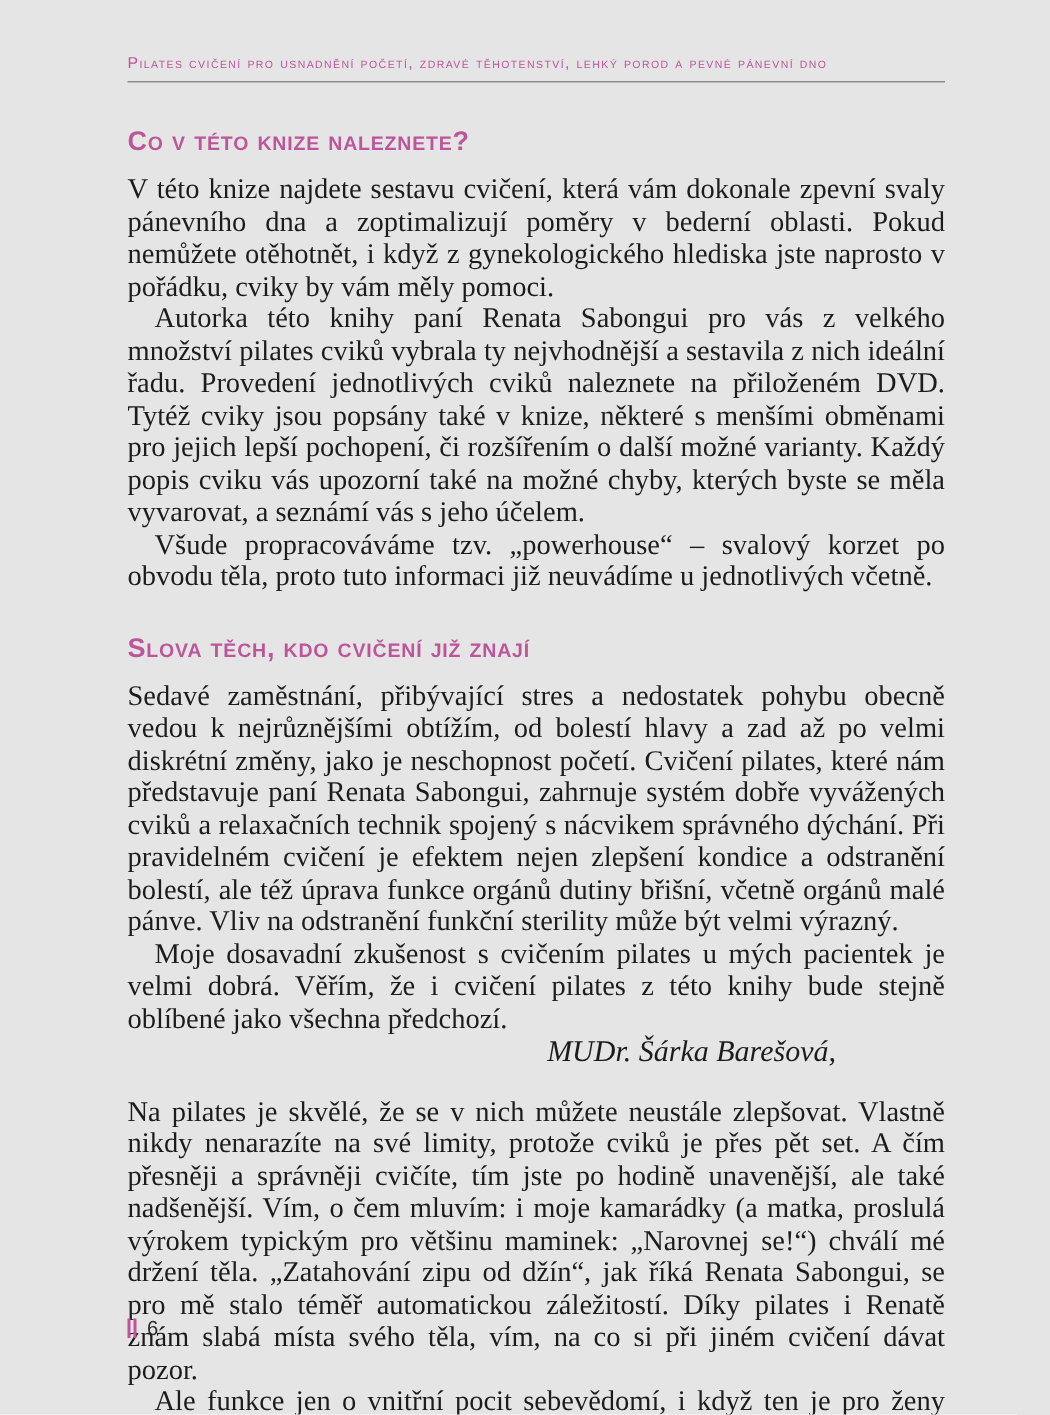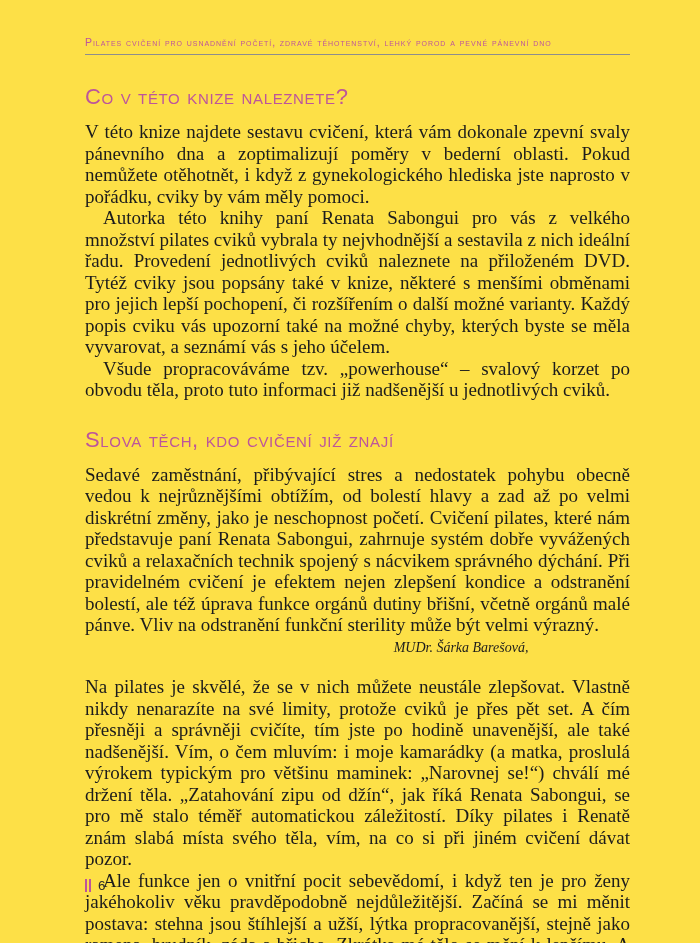--- a/index.html
+++ b/index.html
@@ -6,38 +6,38 @@
   html, body { width: 700px; height: 943px; overflow: hidden; }
   body {
     background: #ffffff;
     font-family: "Liberation Serif", serif;
     color: #1c1c1c;
     position: relative;
   }
   .page {
     position: absolute;
     inset: 0;
-    background: #fde047;
+    background: #e5e5e5;
     padding: 36px 70px 12px 85px;
   }
   .running-header {
     font-family: "Liberation Sans", sans-serif;
     font-variant: small-caps;
     font-size: 10.5px;
     letter-spacing: 0.09em;
     color: var(--accent, #bd559b);
     padding-bottom: 6px;
     border-bottom: 1px solid #8d8d8d;
     font-weight: normal;
   }
   .section-heading {
     font-family: "Liberation Sans", sans-serif;
     font-variant: small-caps;
-    font-weight: normal;
-    font-size: 22px;
+    font-weight: bold;
+    font-size: 18px;
     letter-spacing: 0.03em;
     color: var(--accent, #bd559b);
     margin: 29px 0 11px 0;
   }
   section[data-name="section-quotes"] .section-heading {
     margin-top: 26px;
   }
   .body-para {
     font-size: 19px;
     line-height: 21.5px;
@@ -46,21 +46,21 @@
   .indent { text-indent: 18px; }
   .gap-before { margin-top: 18px; }
   .attribution {
     margin-left: 38%;
     width: 62%;
     text-align: center;
     font-style: italic;
     margin-top: 1px;
   }
   .attr-line {
-    font-size: 14px;
+    font-size: 20px;
     line-height: 21.5px;
   }
   .page-footer {
     position: absolute;
     left: 85px;
     bottom: 50px;
     display: flex;
     align-items: center;
   }
   .pgmark { display: inline-flex; align-items: center; }
@@ -86,26 +86,27 @@
   <header class="running-header" data-name="running-header">
     <span data-name="running-header-text">Pilates cvičení pro usnadnění početí, zdravé těhotenství, lehký porod a pevné pánevní dno</span>
   </header>
 
   <main data-name="page-content">
 
     <section data-name="section-intro">
       <h2 class="section-heading" data-name="section-heading-intro">Co v této knize naleznete?</h2>
       <p class="body-para" data-name="paragraph">V této knize najdete sestavu cvičení, která vám dokonale zpevní svaly pánevního dna a zoptimalizují poměry v bederní oblasti. Pokud nemůžete otěhotnět, i když z gynekologického hlediska jste naprosto v pořádku, cviky by vám měly pomoci.</p>
       <p class="body-para indent" data-name="paragraph">Autorka této knihy paní Renata Sabongui pro vás z velkého množství pilates cviků vybrala ty nejvhodnější a sestavila z nich ideální řadu. Provedení jednotlivých cviků naleznete na přiloženém DVD. Tytéž cviky jsou popsány také v knize, některé s menšími obměnami pro jejich lepší pochopení, či rozšířením o další možné varianty. Každý popis cviku vás upozorní také na možné chyby, kterých byste se měla vyvarovat, a seznámí vás s jeho účelem.</p>
-      <p class="body-para indent" data-name="paragraph">Všude propracováváme tzv. „powerhouse“ – svalový korzet po obvodu těla, proto tuto informaci již nadšenější u jednotlivých cviků.</p>
+      <p class="body-para indent" data-name="paragraph">Všude propracováváme tzv. „powerhouse“ – svalový korzet po obvodu těla, proto tuto informaci již neuvádíme u jednotlivých včetně.</p>
     </section>
 
     <section data-name="section-quotes">
       <h2 class="section-heading" data-name="section-heading-quotes">Slova těch, kdo cvičení již znají</h2>
       <p class="body-para" data-name="paragraph">Sedavé zaměstnání, přibývající stres a nedostatek pohybu obecně vedou k nejrůznějšími obtížím, od bolestí hlavy a zad až po velmi diskrétní změny, jako je neschopnost početí. Cvičení pilates, které nám představuje paní Renata Sabongui, zahrnuje systém dobře vyvážených cviků a relaxačních technik spojený s nácvikem správného dýchání. Při pravidelném cvičení je efektem nejen zlepšení kondice a odstranění bolestí, ale též úprava funkce orgánů dutiny břišní, včetně orgánů malé pánve. Vliv na odstranění funkční sterility může být velmi výrazný.</p>
+      <p class="body-para indent" data-name="paragraph">Moje dosavadní zkušenost s cvičením pilates u mých pacientek je velmi dobrá. Věřím, že i cvičení pilates z této knihy bude stejně oblíbené jako všechna předchozí.</p>
 
       <div class="attribution" data-name="attribution">
         <p class="attr-line" data-name="attribution-name">MUDr. Šárka Barešová,</p>
       </div>
 
       <p class="body-para gap-before" data-name="paragraph">Na pilates je skvělé, že se v nich můžete neustále zlepšovat. Vlastně nikdy nenarazíte na své limity, protože cviků je přes pět set. A čím přesněji a správněji cvičíte, tím jste po hodině unavenější, ale také nadšenější. Vím, o čem mluvím: i moje kamarádky (a matka, proslulá výrokem typickým pro většinu maminek: „Narovnej se!“) chválí mé držení těla. „Zatahování zipu od džín“, jak říká Renata Sabongui, se pro mě stalo téměř automatickou záležitostí. Díky pilates i Renatě znám slabá místa svého těla, vím, na co si při jiném cvičení dávat pozor.</p>
       <p class="body-para indent" data-name="paragraph">Ale funkce jen o vnitřní pocit sebevědomí, i když ten je pro ženy jakéhokoliv věku pravděpodobně nejdůležitější. Začíná se mi měnit postava: stehna jsou štíhlejší a užší, lýtka propracovanější, stejně jako ramena, hrudník, záda a břicho. Zkrátka mé tělo se mění k lepšímu. A to viditelně.</p>
     </section>
 
   </main>

